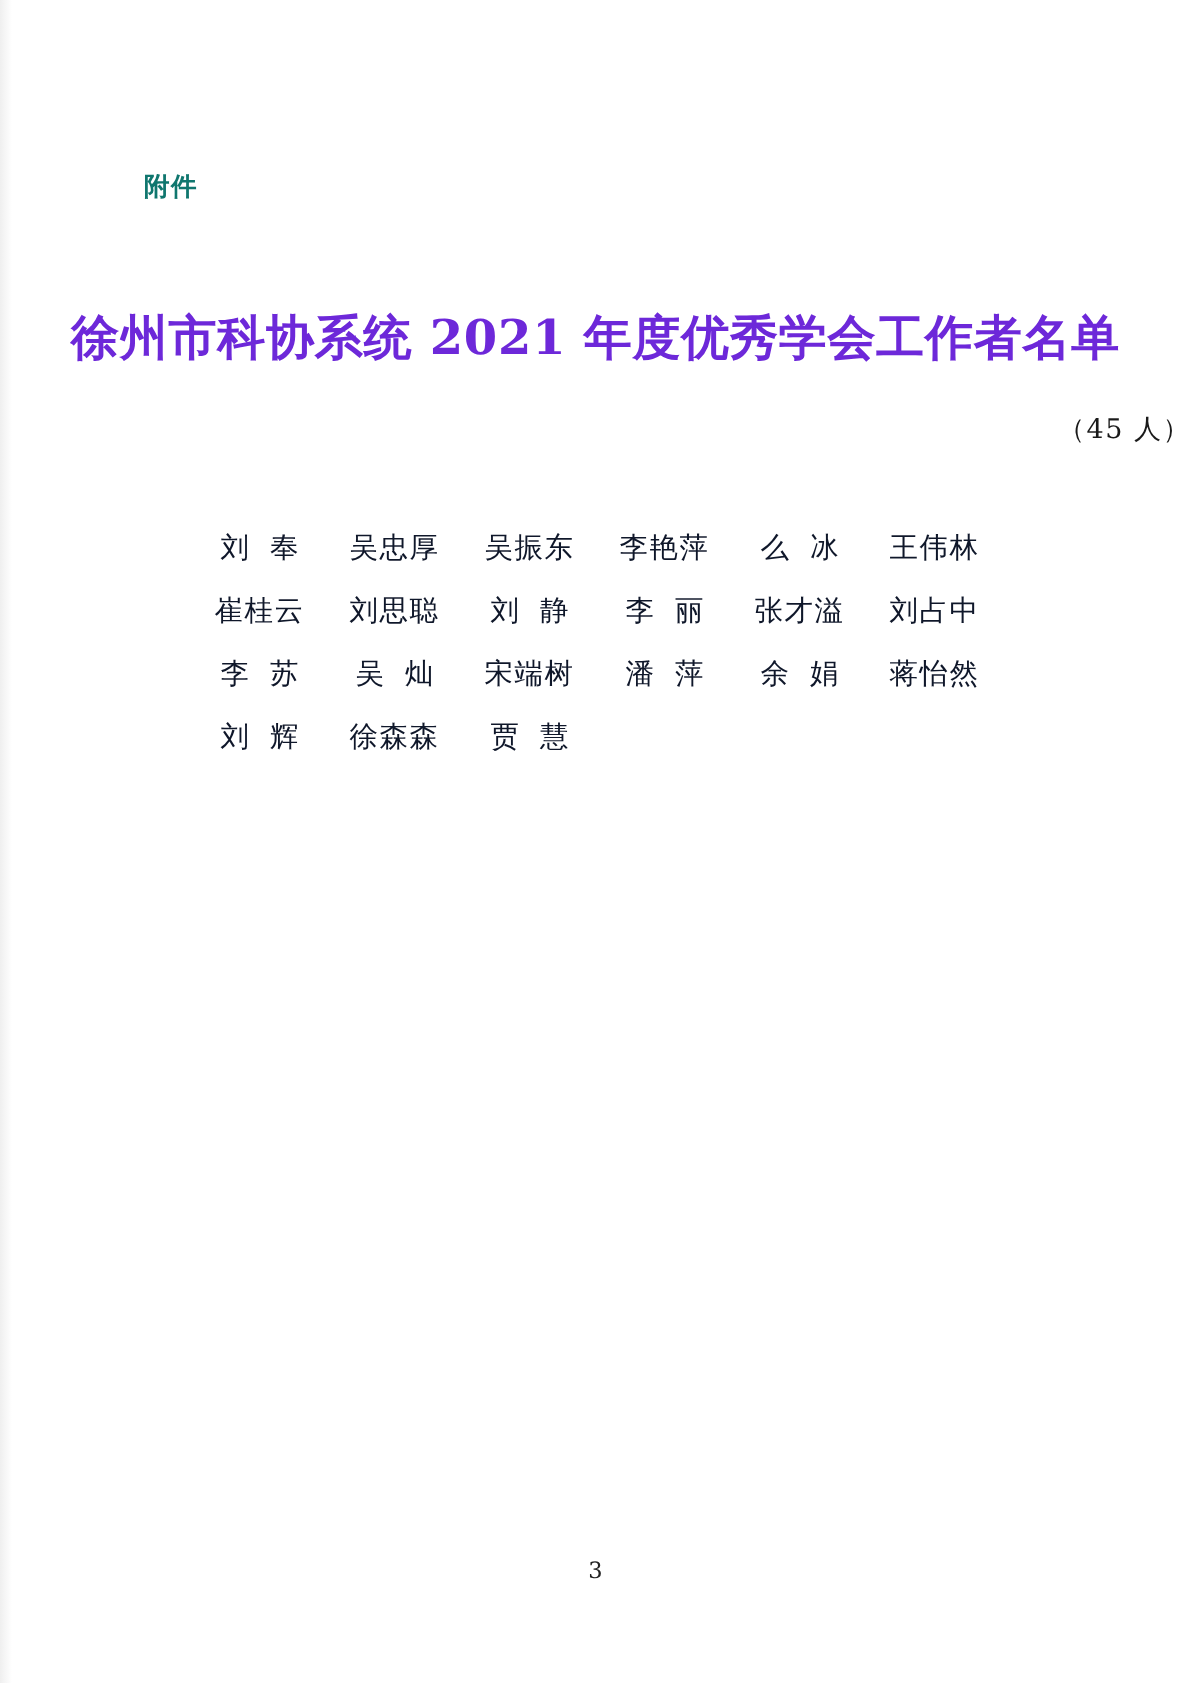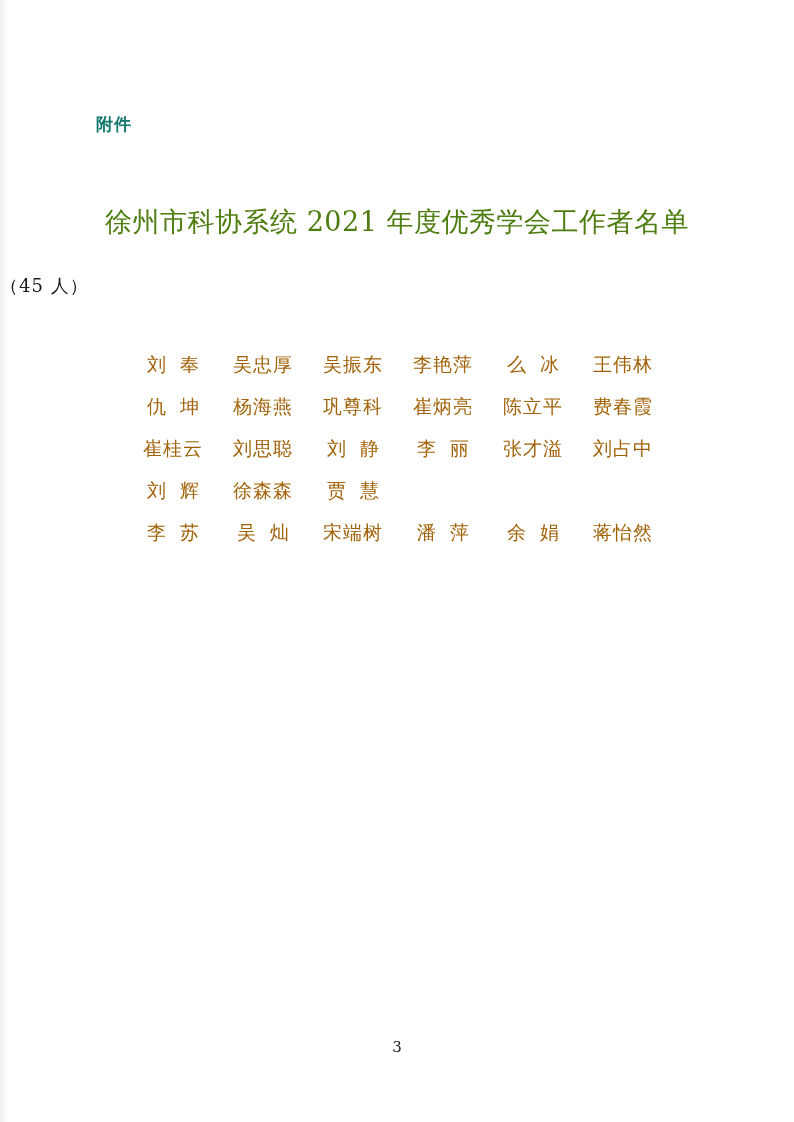--- a/index.html
+++ b/index.html
@@ -32,51 +32,51 @@
     color: #0f766e;
     margin-top: 13px;
   }
   .doc-title {
     position: absolute;
     left: 0;
     right: 0;
     top: 204px;
     text-align: center;
     font-family: "DejaVu Serif", "Liberation Serif", serif;
-    font-weight: normal;
-    font-size: 27px;
+    font-weight: bold;
+    font-size: 32px;
     letter-spacing: 0.5px;
-    color: #4d7c0f;
+    color: #6d28d9;
   }
   .doc-subtitle {
     position: absolute;
     left: 0;
     right: 0;
     top: 274px;
-    text-align: left;
+    text-align: right;
     font-family: "DejaVu Serif", "Liberation Serif", serif;
     font-size: 18px;
     letter-spacing: 1px;
     color: #1a1a1a;
   }
   .name-table {
     position: absolute;
     left: 128px;
     top: 344px;
     width: 540px;
     border-collapse: collapse;
   }
   .name-table td {
     width: 90px;
     height: 42px;
     text-align: center;
     vertical-align: middle;
     font-family: "DejaVu Serif", "Liberation Serif", serif;
     font-size: 19px;
-    color: #a16207;
+    color: #0f172a;
     padding: 0;
   }
   .name-cell .n2 {
     letter-spacing: 14px;
     padding-left: 14px;
     display: inline-block;
   }
   .name-cell .n3 {
     letter-spacing: 1px;
     display: inline-block;
@@ -118,49 +118,41 @@
     <tbody>
         <tr>
           <td class="name-cell"><span class="n2">刘奉</span></td>
           <td class="name-cell"><span class="n3">吴忠厚</span></td>
           <td class="name-cell"><span class="n3">吴振东</span></td>
           <td class="name-cell"><span class="n3">李艳萍</span></td>
           <td class="name-cell"><span class="n2">么冰</span></td>
           <td class="name-cell"><span class="n3">王伟林</span></td>
         </tr>
         <tr>
-          <td class="name-cell"><span class="n2">仇坤</span></td>
-          <td class="name-cell"><span class="n3">杨海燕</span></td>
-          <td class="name-cell"><span class="n3">巩尊科</span></td>
-          <td class="name-cell"><span class="n3">崔炳亮</span></td>
-          <td class="name-cell"><span class="n3">陈立平</span></td>
-          <td class="name-cell"><span class="n3">费春霞</span></td>
-        </tr>
-        <tr>
           <td class="name-cell"><span class="n3">崔桂云</span></td>
           <td class="name-cell"><span class="n3">刘思聪</span></td>
           <td class="name-cell"><span class="n2">刘静</span></td>
           <td class="name-cell"><span class="n2">李丽</span></td>
           <td class="name-cell"><span class="n3">张才溢</span></td>
           <td class="name-cell"><span class="n3">刘占中</span></td>
+        </tr>
+        <tr>
+          <td class="name-cell"><span class="n2">李苏</span></td>
+          <td class="name-cell"><span class="n2">吴灿</span></td>
+          <td class="name-cell"><span class="n3">宋端树</span></td>
+          <td class="name-cell"><span class="n2">潘萍</span></td>
+          <td class="name-cell"><span class="n2">余娟</span></td>
+          <td class="name-cell"><span class="n3">蒋怡然</span></td>
         </tr>
         <tr>
           <td class="name-cell"><span class="n2">刘辉</span></td>
           <td class="name-cell"><span class="n3">徐森森</span></td>
           <td class="name-cell"><span class="n2">贾慧</span></td>
           <td class="name-cell"></td>
           <td class="name-cell"></td>
           <td class="name-cell"></td>
         </tr>
-        <tr>
-          <td class="name-cell"><span class="n2">李苏</span></td>
-          <td class="name-cell"><span class="n2">吴灿</span></td>
-          <td class="name-cell"><span class="n3">宋端树</span></td>
-          <td class="name-cell"><span class="n2">潘萍</span></td>
-          <td class="name-cell"><span class="n2">余娟</span></td>
-          <td class="name-cell"><span class="n3">蒋怡然</span></td>
-        </tr>
       </tbody>
   </table>
 
   <div class="page-number">3</div>
 
 </div>
 
 </body></html>

